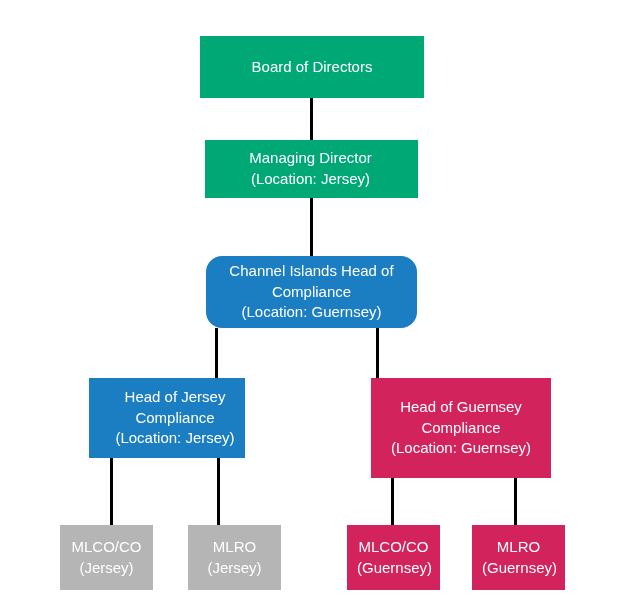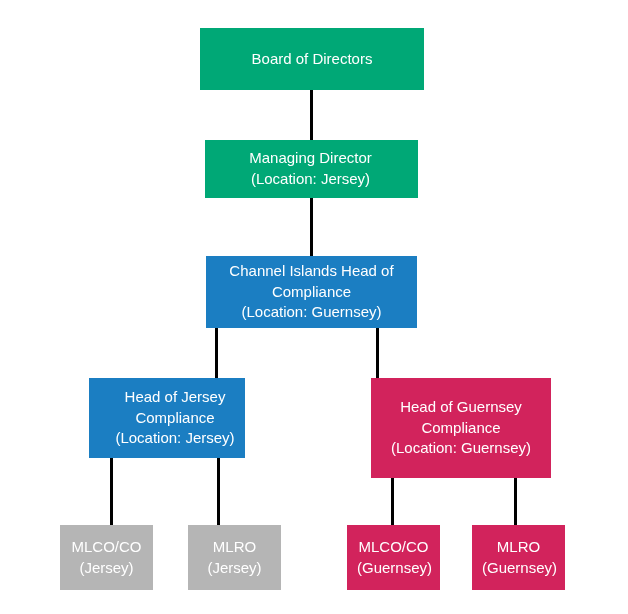--- a/index.html
+++ b/index.html
@@ -26,21 +26,21 @@
   }
   .node .title, .node .location { display: block; width: 100%; }
   .conn {
     position: absolute;
     width: 3px;
     background: #000000;
   }
   
   .n-board    { left: 200px; top: 28px;  width: 224px; height: 62px; }
   .n-md       { left: 205px; top: 140px; width: 213px; height: 58px; padding-left: 8px; }
-  .n-cihoc    { left: 206px; top: 256px; width: 211px; height: 72px; }
+  .n-cihoc    { left: 206px; top: 256px; width: 211px; height: 72px; border-radius: 16px; }
   .n-hjc      { left: 89px;  top: 378px; width: 156px; height: 80px; padding-left: 26px; }
   .n-hgc      { left: 371px; top: 378px; width: 180px; height: 100px; text-align: center; }
   .n-mlco-j   { left: 60px;  top: 525px; width: 93px;  height: 65px; }
   .n-mlro-j   { left: 188px; top: 525px; width: 93px;  height: 65px; }
   .n-mlco-g   { left: 347px; top: 525px; width: 93px;  height: 65px; }
   .n-mlro-g   { left: 472px; top: 525px; width: 93px;  height: 65px; }
   
   .c-1  { left: 310px; top: 90px;  height: 50px; }
   .c-2  { left: 310px; top: 198px; height: 58px; }
   .c-3a { left: 215px; top: 328px; height: 50px; }
@@ -57,21 +57,21 @@
 
   <div class="conn c-1" style="background-color: rgb(0, 0, 0);"></div>
   <div class="conn c-2" style="background-color: rgb(0, 0, 0);"></div>
   <div class="conn c-3a" style="background-color: rgb(0, 0, 0);"></div>
   <div class="conn c-3b" style="background-color: rgb(0, 0, 0);"></div>
   <div class="conn c-4a" style="background-color: rgb(0, 0, 0);"></div>
   <div class="conn c-4b" style="background-color: rgb(0, 0, 0);"></div>
   <div class="conn c-4c" style="background-color: rgb(0, 0, 0);"></div>
   <div class="conn c-4d" style="background-color: rgb(0, 0, 0);"></div>
 
-  <div class="node n-board" style="background-color: rgb(0, 168, 118);">
+  <div class="node n-board" style="background-color: rgb(0, 168, 118); margin-top: 8px;">
     <span class="title">Board of Directors</span>
   </div>
 
   <div class="node n-md" style="background-color: rgb(0, 168, 118);">
     <span class="title">Managing Director</span>
     <span class="location">(Location: Jersey)</span>
   </div>
 
   <div class="node n-cihoc" style="background-color: rgb(27, 126, 194);">
     <span class="title">Channel Islands Head of Compliance</span>

